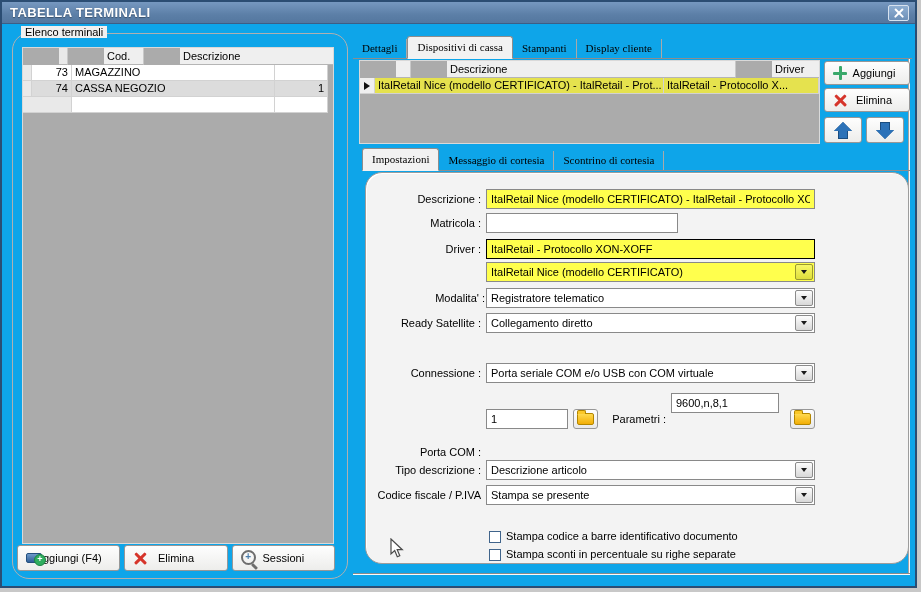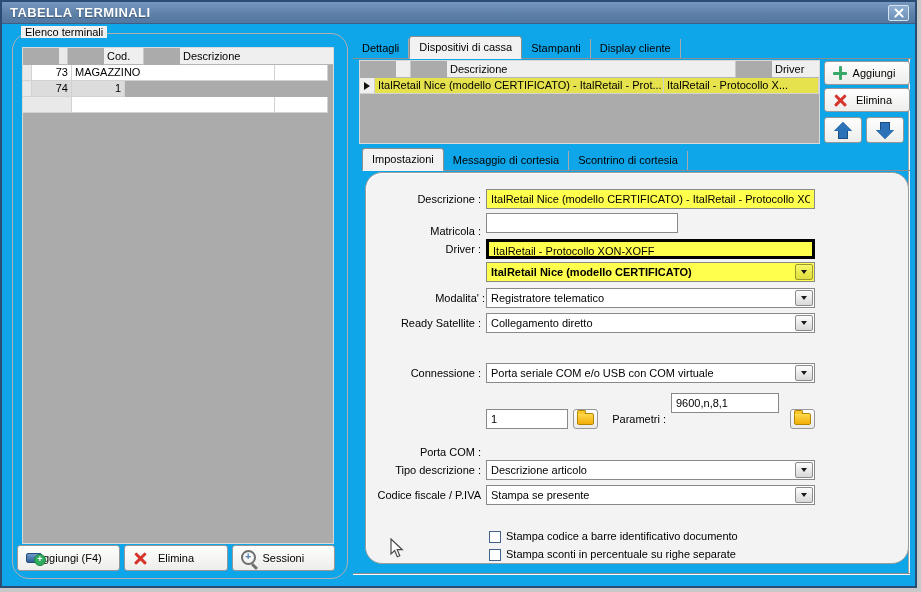--- a/index.html
+++ b/index.html
@@ -78,38 +78,38 @@
   .icon-arrow .head{width:0;height:0;border-left:9px solid transparent;border-right:9px solid transparent;border-bottom:9px solid #2c72b8;
     filter:drop-shadow(0 0 .5px #1a4d80);}
   .icon-arrow .stem{width:8px;height:7px;background:#2c72b8;outline:.5px solid #1a4d80;}
   .icon-arrow.down{transform:rotate(180deg);}
   .icon-folder{width:17px;height:12px;position:relative;background:linear-gradient(#ffd94f,#f2ae06);
     border:1px solid #b38600;border-radius:1.5px 2px 2px 2px;}
   .icon-folder::before{content:"";position:absolute;left:-1px;top:-4px;width:7px;height:3px;
     background:#fbc829;border:1px solid #b38600;border-bottom:none;border-radius:2px 2px 0 0;}
   
   .tabstrip{position:absolute;display:flex;align-items:flex-end;border-bottom:1px solid #8d8d8d;}
-  .tab{height:19px;line-height:19px;padding:0 9px;border-right:1px solid #a9a9a9;white-space:nowrap;}
+  .tab{height:19px;line-height:19px;padding:0 9px;border-right:1px solid #a9a9a9;white-space:nowrap;font-family:Liberation Serif, serif;}
   .tab.active{
     height:23px;line-height:21px;background:#f2f2f2;
     border:1px solid #8d8d8d;border-bottom:1px solid #f2f2f2;
     border-radius:3px 3px 0 0;margin-bottom:-1px;position:relative;z-index:2;
   }
   
   .flabel{position:absolute;height:20px;line-height:20px;text-align:right;white-space:nowrap;}
   .tinput{
     position:absolute;height:20px;border:1px solid #898989;background:#fff;
     font-family:"Liberation Sans",sans-serif;font-size:11px;padding:0 4px;outline:none;
   }
   .tinput.yellow{background:#ffff4d;}
-  .flatfield{position:absolute;height:20px;line-height:18px;background:#ffff4d;border:3px solid #000000;
+  .flatfield{position:absolute;height:20px;line-height:18px;background:#ffff4d;border:1px solid #000000;
     padding:0 4px;white-space:nowrap;overflow:hidden;}
   .combo{position:absolute;height:20px;line-height:18px;background:#fff;border:1px solid #898989;
     padding:0 22px 0 4px;white-space:nowrap;overflow:hidden;}
-  .combo.yellow{background:#ffff4d;font-weight:bold;}
+  .combo.yellow{background:#ffff4d;}
   .ddbtn{position:absolute;right:1px;top:1px;width:18px;height:16px;border:1px solid #8b8b8b;border-radius:2px;
     background:linear-gradient(#fdfdfd,#d8d8d8);display:flex;align-items:center;justify-content:center;}
   .combo.yellow .ddbtn{background:linear-gradient(#f8f868,#dede3c);border-color:#99992e;}
   .ddbtn::after{content:"";width:0;height:0;border-left:3.5px solid transparent;border-right:3.5px solid transparent;border-top:4.5px solid #1a1a1a;}
   .sqbtn{position:absolute;width:25px;height:20px;border:1px solid #979797;border-radius:3px;
     background:linear-gradient(#fefefe,#e9e9e9);display:flex;align-items:center;justify-content:center;}
   .checkbox{position:absolute;width:12px;height:12px;border:1px solid #40648b;background:#fff;}
   .cblabel{position:absolute;height:14px;line-height:13px;white-space:nowrap;}
   
   .vline-right{position:absolute;left:906px;top:56px;width:1px;height:517px;background:#a2a2a2;box-shadow:1px 0 0 #fafafa;}
@@ -140,20 +140,21 @@
       </div>
       <div class="grow">
         <div class="gcell ind" style="width:9px"></div>
         <div class="gcell num" style="width:40px">73</div>
         <div class="gcell" style="width:203px">MAGAZZINO</div>
         <div class="gcell num" style="width:53px"></div>
       </div>
       <div class="grow rowsel">
         <div class="gcell ind" style="width:9px;background:#e9e9e9"></div>
         <div class="gcell num" style="width:40px">74</div>
+        <div class="gcell" style="width:203px">CASSA NEGOZIO</div>
         <div class="gcell num" style="width:53px">1</div>
       </div>
       <div class="grow">
         <div class="gcell ind" style="width:49px"></div>
         <div class="gcell" style="width:203px"></div>
         <div class="gcell" style="width:53px"></div>
       </div>
     </div>
 
     <div style="position:absolute;left:4px;right:12px;bottom:7px;height:26px;display:flex;gap:4px;">
@@ -222,21 +223,21 @@
     <div class="tab active">Impostazioni</div>
     <div class="tab">Messaggio di cortesia</div>
     <div class="tab">Scontrino di cortesia</div>
   </div>
 
   <div class="groupbox" style="left:363px;top:170px;width:544px;height:392px;background:#f3f3f3;border-color:#9c9c9c;box-shadow:inset 1px 1px 0 #fff;">
 
     <span class="flabel" style="left:0;width:115px;top:16px;">Descrizione :</span>
     <input class="tinput yellow" style="left: 120px; top: 16px; width: 329px;" value="ItalRetail Nice (modello CERTIFICATO) - ItalRetail - Protocollo XON">
 
-    <span class="flabel" style="left:0;width:115px;top:48px;">Matricola :</span>
+    <span class="flabel" style="left:0;width:115px;top:40px;">Matricola :</span>
     <input class="tinput" style="left: 120px; top: 40px; width: 192px;" value="">
 
     <span class="flabel" style="left:0;width:115px;top:66px;">Driver :</span>
     <div class="flatfield" style="left:120px;top:66px;width:329px;">ItalRetail - Protocollo XON-XOFF</div>
 
     <div class="combo yellow" style="left:120px;top:89px;width:329px;">
       <span>ItalRetail Nice (modello CERTIFICATO)</span>
       <span class="ddbtn"></span>
     </div>
 

